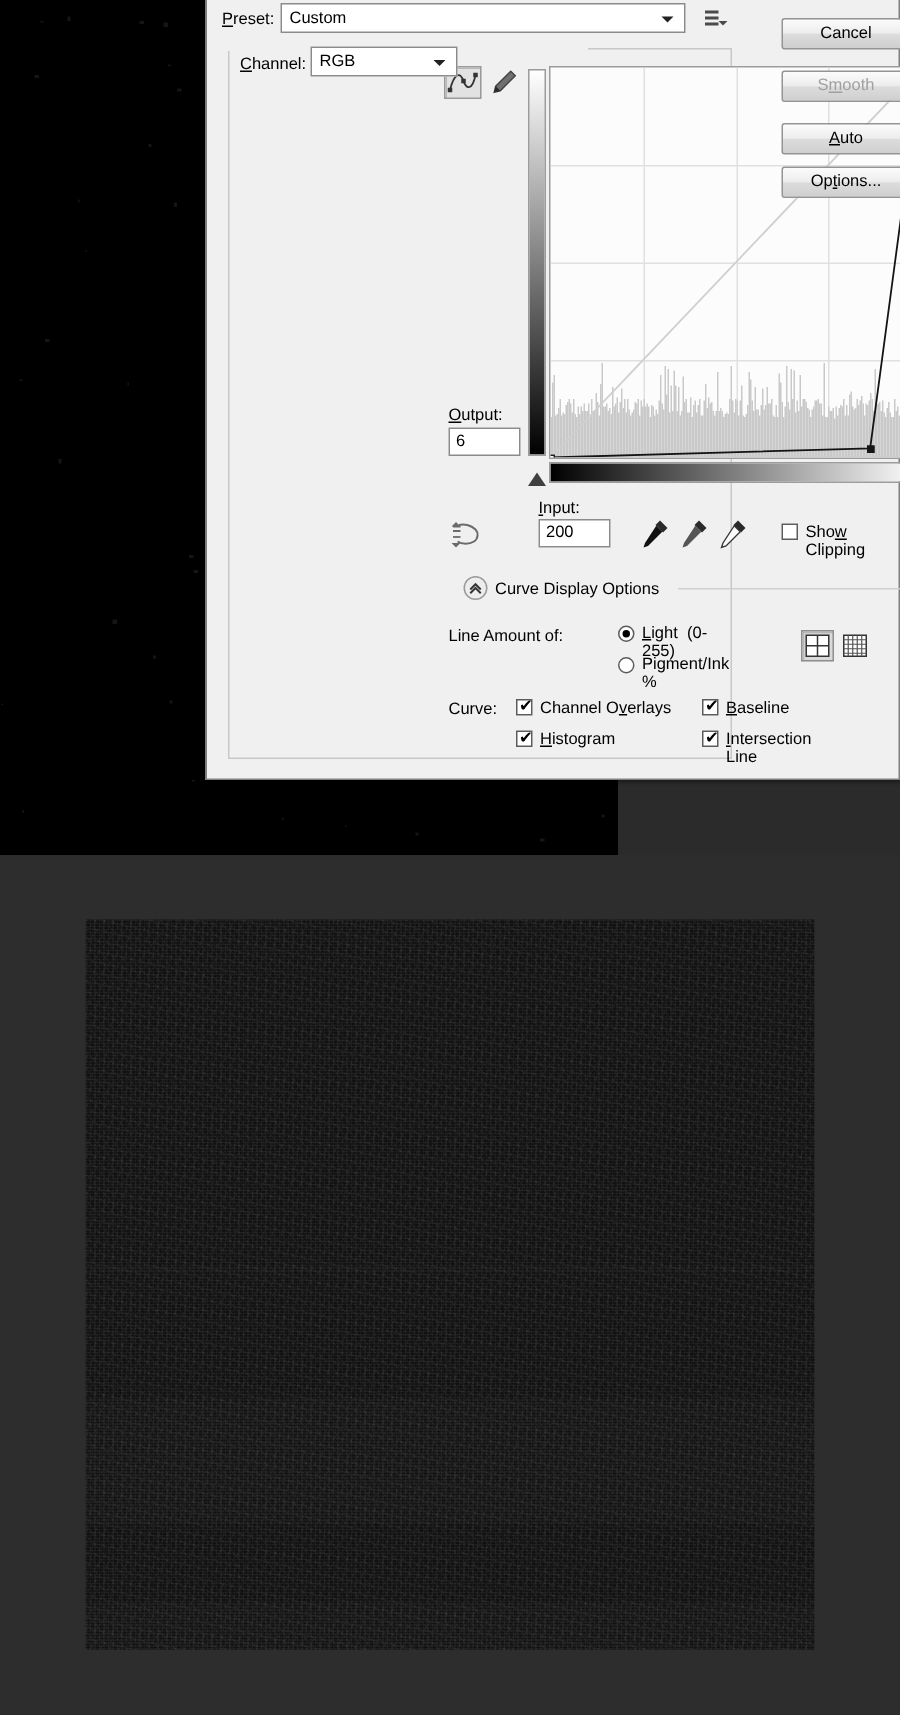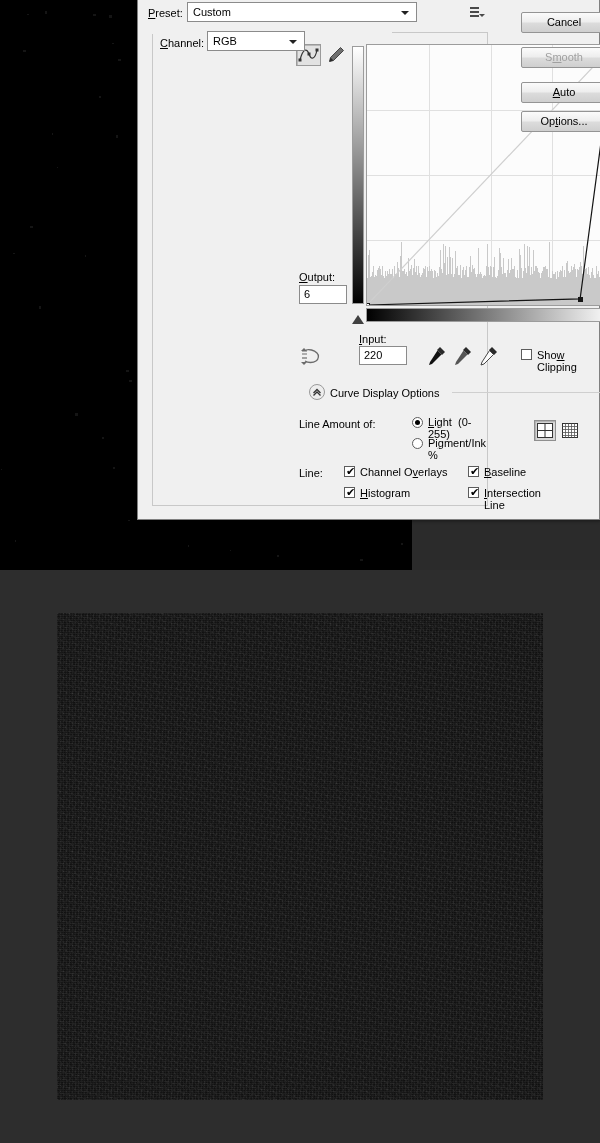--- a/index.html
+++ b/index.html
@@ -52,21 +52,21 @@
   
   .preset-row{position:absolute;left:10px;top:16px;width:340px;height:20px;}
   .lbl{font-size:11px;color:#000;line-height:14px;}
   .lbl u{text-decoration:underline;}
   .preset-label{position:absolute;left:0;top:4px;}
   .combo{
     position:absolute;background:#fff;border:1px solid #8b8b8b;
     box-sizing:border-box;height:20px;line-height:18px;padding-left:5px;
     font-size:11px;color:#000;
   }
-  #preset-combo{left:39px;top:0;width:230px;}
+  #preset-combo{left:39px;top:0;width:270px;}
   .combo .arrow{
     position:absolute;right:7px;top:8px;width:0;height:0;
     border-left:4px solid transparent;border-right:4px solid transparent;
     border-top:4px solid #222;
   }
   #preset-menu-btn{
     position:absolute;left:320px;top:2px;width:16px;height:16px;
     background:transparent;
   }
   #preset-menu-btn .ln{position:absolute;left:2px;background:#4a4a4a;height:2px;}
@@ -589,21 +589,21 @@
       <svg width="24" height="22" viewBox="0 0 24 22">
         <path d="M8 4 C11 3, 16 4, 19 7 C21 9, 21 13, 18 15 C15 17, 10 17, 7 15" fill="none" stroke="#6b6b6b" stroke-width="1.3"></path>
         <path d="M4 5 L9 5 M4 8 L9 8" stroke="#6b6b6b" stroke-width="1.2"></path>
         <path d="M6 2 L3 5 L9 5 Z" fill="#6b6b6b"></path>
         <path d="M6 19 L3 16 L9 16 Z" fill="#6b6b6b"></path>
         <path d="M4 12 L9 12" stroke="#6b6b6b" stroke-width="1.2"></path>
       </svg>
     </div>
 
     <span class="lbl input-label"><u>I</u>nput:</span>
-    <div id="input-field">220</div>
+    <div id="input-field">200</div>
 
     <div class="dropper" id="dropper-black">
       <svg width="22" height="22" viewBox="0 0 22 22">
         <path d="M14 3 L19 8 L16 11 L11 6 Z" fill="#2a2a2a"></path>
         <path d="M11.5 6.5 L15.5 10.5 L6 20 L3 21 L4 18 Z" fill="#111"></path>
       </svg>
     </div>
     <div class="dropper" id="dropper-gray">
       <svg width="22" height="22" viewBox="0 0 22 22">
         <path d="M14 3 L19 8 L16 11 L11 6 Z" fill="#2a2a2a"></path>
@@ -646,21 +646,21 @@
       </svg>
     </div>
     <div class="gridbtn" id="grid-fine-btn">
       <svg width="20" height="19" viewBox="0 0 20 19">
         <rect x="2.5" y="2.5" width="15" height="14" fill="#fff" stroke="#333" stroke-width="1"></rect>
         <path d="M5.5 2.5 L5.5 16.5 M8.5 2.5 L8.5 16.5 M11.5 2.5 L11.5 16.5 M14.5 2.5 L14.5 16.5
                  M2.5 5.5 L17.5 5.5 M2.5 8.5 L17.5 8.5 M2.5 11.5 L17.5 11.5 M2.5 14.5 L17.5 14.5" stroke="#555" stroke-width=".8"></path>
       </svg>
     </div>
 
-    <span class="lbl" id="show-lbl">Line:</span>
+    <span class="lbl" id="show-lbl">Curve:</span>
 
     <div class="chk" id="chk-overlays">
         <span class="tick">✔</span>
       </div>
     <span class="chklabel" id="chk-overlays-lbl">Channel O<u>v</u>erlays</span>
 
     <div class="chk" id="chk-baseline">
         <span class="tick">✔</span>
       </div>
     <span class="chklabel" id="chk-baseline-lbl"><u>B</u>aseline</span>

